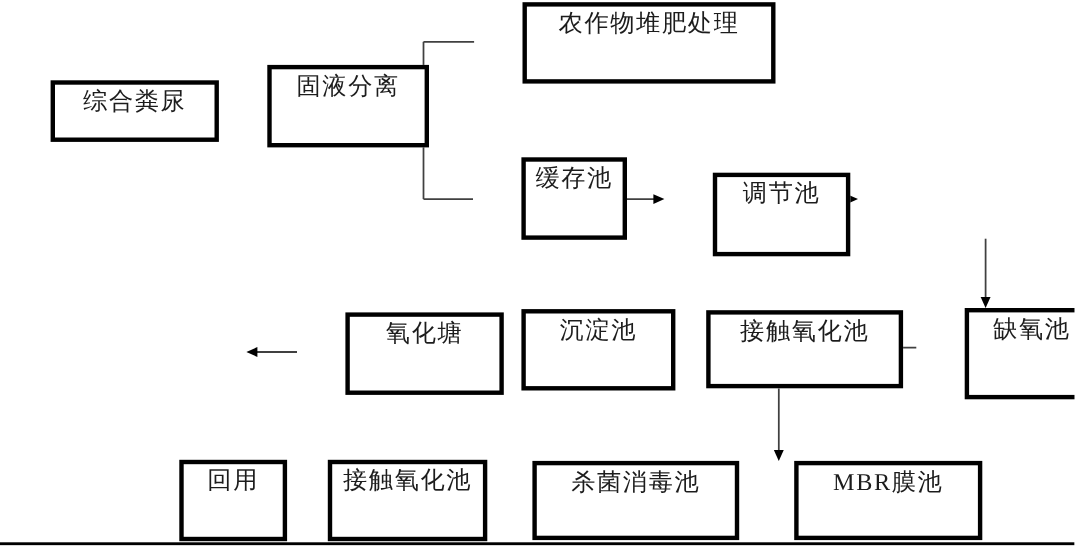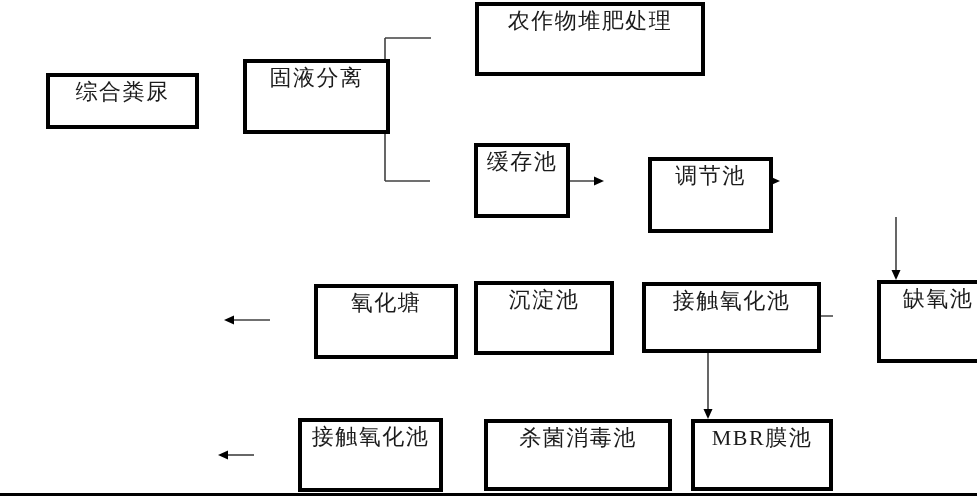--- a/index.html
+++ b/index.html
@@ -131,27 +131,30 @@
 
   <div class="node" style="left:430px;top:281px;width:140px;height:74px">
     <span>沉淀池</span>
   </div>
 
   <div class="node" style="left:270px;top:284px;width:144px;height:75px">
     <span>氧化塘</span>
   </div>
 
 
-  <div class="node" style="left:647px;top:419px;width:142px;height:72px">
+  <div class="node" style="left:678px;top:419px;width:171px;height:72px">
     <span>MBR膜池</span>
   </div>
 
   <div class="node" style="left:440px;top:419px;width:188px;height:72px">
     <span>杀菌消毒池</span>
   </div>
 
   <div class="node" style="left:254px;top:418px;width:145px;height:74px">
     <span>接触氧化池</span>
   </div>
 
+  <div class="node" style="left:119px;top:418px;width:98px;height:74px">
+    <span>回用</span>
+  </div>
 
   <div class="bottom-rule"></div>
 </div>
 
 </body></html>

